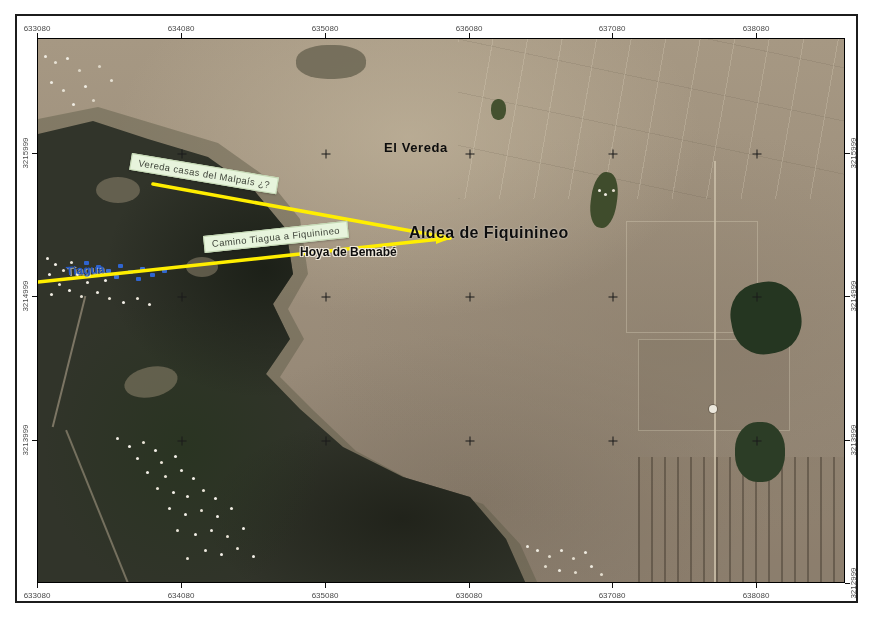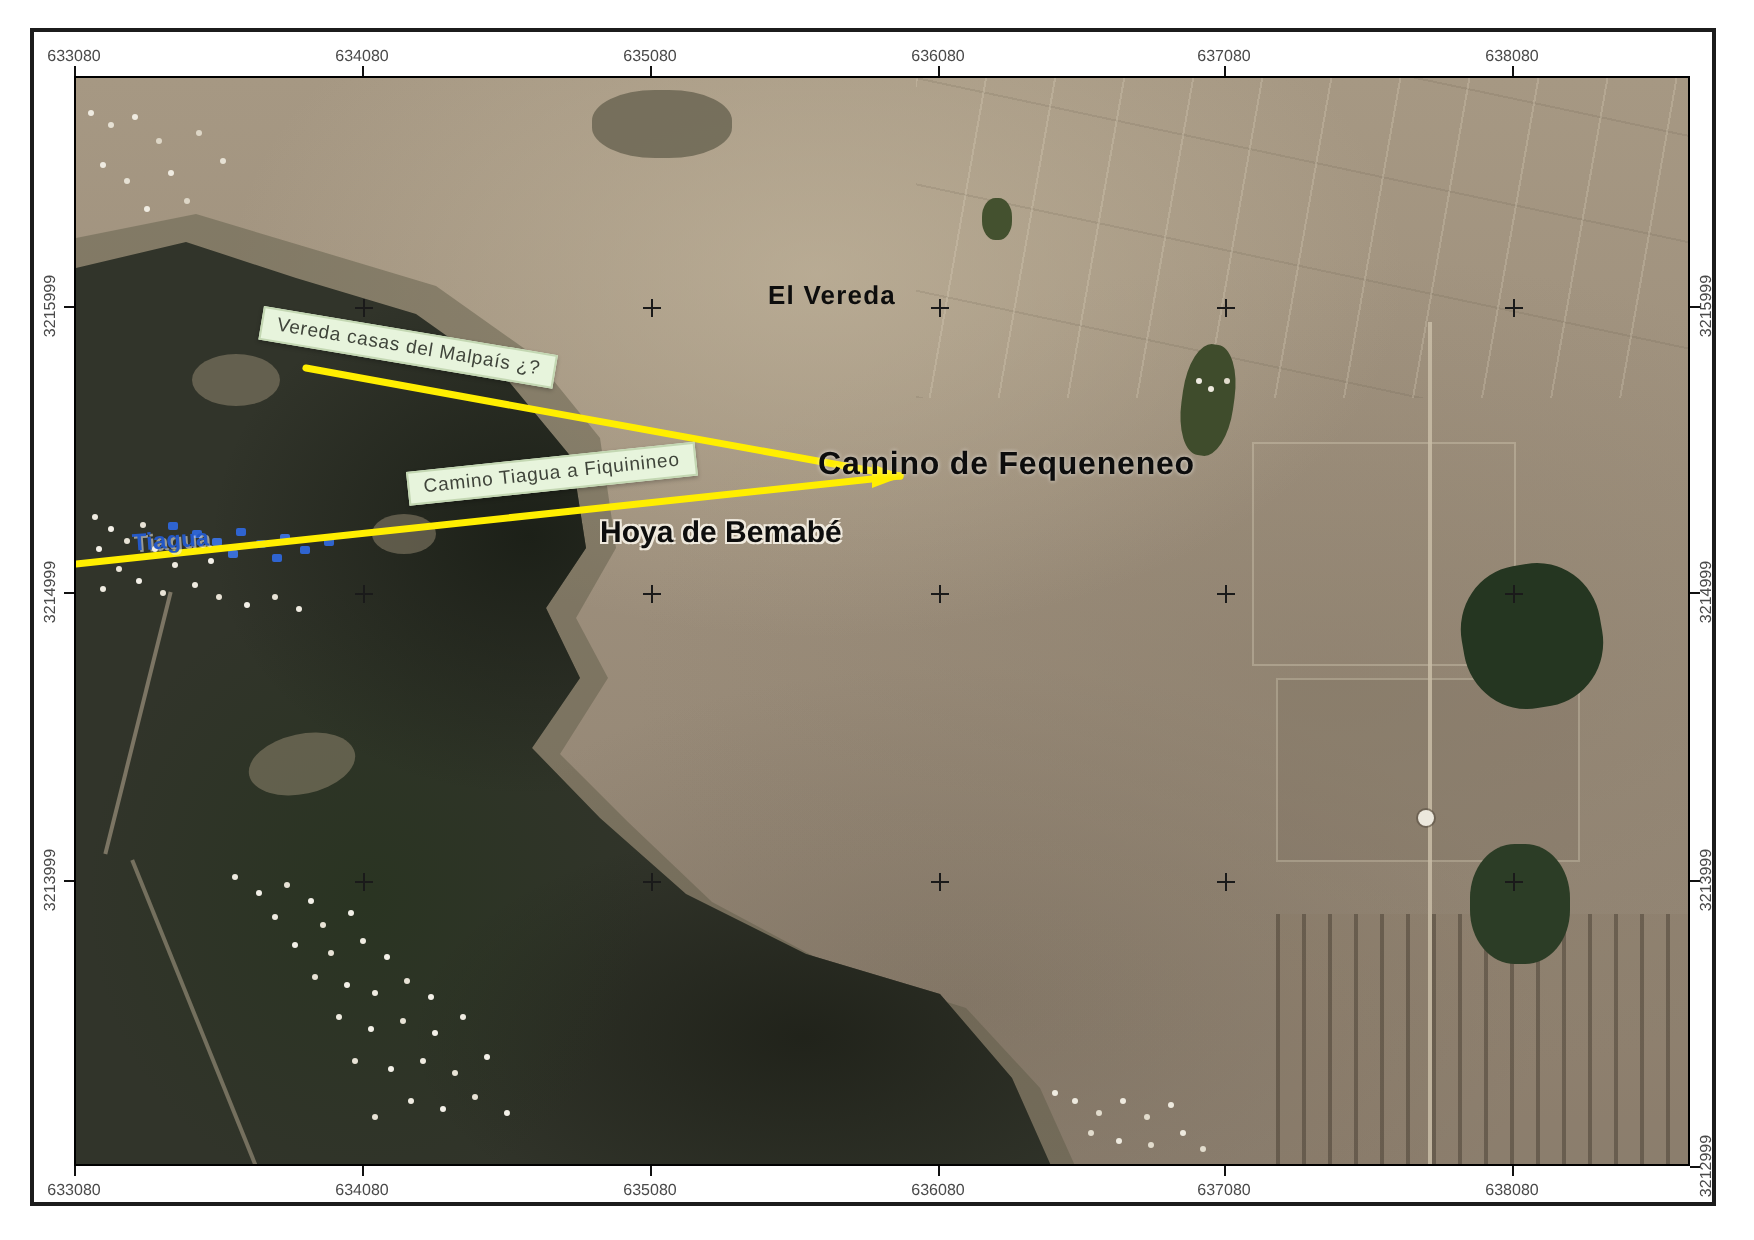--- a/index.html
+++ b/index.html
@@ -62,21 +62,21 @@
   
   svg.leaders{left:0;top:0;}
   .callout{padding:2px 7px;background:#e7f4dc;border:1px solid #c3d7b2;color:#3f443a;
            font-size:9.5px;letter-spacing:.4px;white-space:nowrap;box-shadow:0 1px 2px rgba(0,0,0,.25);}
   .callout-vereda{left:94px;top:114px;transform:rotate(9.5deg);transform-origin:left top;}
   .callout-camino{left:165px;top:197px;transform:rotate(-6deg);transform-origin:left top;}
   .place{color:#0d0d0d;font-weight:bold;white-space:nowrap;}
   .lbl-jable{left:346px;top:101px;font-size:13px;letter-spacing:.6px;}
   .lbl-aldea{left:371px;top:185px;font-size:16px;letter-spacing:.4px;
              text-shadow:0 0 2px rgba(255,255,255,.7);}
-  .lbl-hoya{left:262px;top:219px;font-size:15px;
+  .lbl-hoya{left:262px;top:206px;font-size:12px;
             text-shadow:1px 1px 0 #efe9dd,-1px 1px 0 #efe9dd,1px -1px 0 #efe9dd,-1px -1px 0 #efe9dd;}
   .lbl-tiagua{left:28px;top:224px;font-size:12px;color:#2458c6;transform:rotate(-4deg);
               text-shadow:1px 1px 0 rgba(240,240,235,.55);}
   
   .tick{position:absolute;background:#111;}
   .tick.v{width:1px;height:5px;}
   .tick.h{width:5px;height:1px;}
   .gr-label{position:absolute;font-size:8px;color:#4a4a4a;white-space:nowrap;
             transform:translate(-50%,-50%);}
   .gr-label.rot{transform:translate(-50%,-50%) rotate(-90deg);}
@@ -138,21 +138,21 @@
         <div class="cross" style="left: 144px; top: 402px;"></div>
         <div class="cross" style="left: 288px; top: 402px;"></div>
         <div class="cross" style="left: 432px; top: 402px;"></div>
         <div class="cross" style="left: 575px; top: 402px;"></div>
         <div class="cross" style="left: 719px; top: 402px;"></div>
       </div>
 
     <div class="callout callout-vereda">Vereda casas del Malpaís ¿?</div>
     <div class="callout callout-camino">Camino Tiagua a Fiquinineo</div>
     <div class="place lbl-jable">El Vereda</div>
-    <div class="place lbl-aldea">Camino de Fequeneneo</div>
+    <div class="place lbl-aldea">Aldea de Fiquinineo</div>
     <div class="place lbl-hoya">Hoya de Bemabé</div>
     <div class="place lbl-tiagua">Tiagua</div>
   </div>
 
   <div id="gen-graticule">
       <div class="tick v" style="left: 37px; top: 33px;"></div>
       <div class="gr-label" style="left: 37px; top: 28px;">633080</div>
       <div class="tick v" style="left: 181px; top: 33px;"></div>
       <div class="gr-label" style="left: 181px; top: 28px;">634080</div>
       <div class="tick v" style="left: 325px; top: 33px;"></div>

